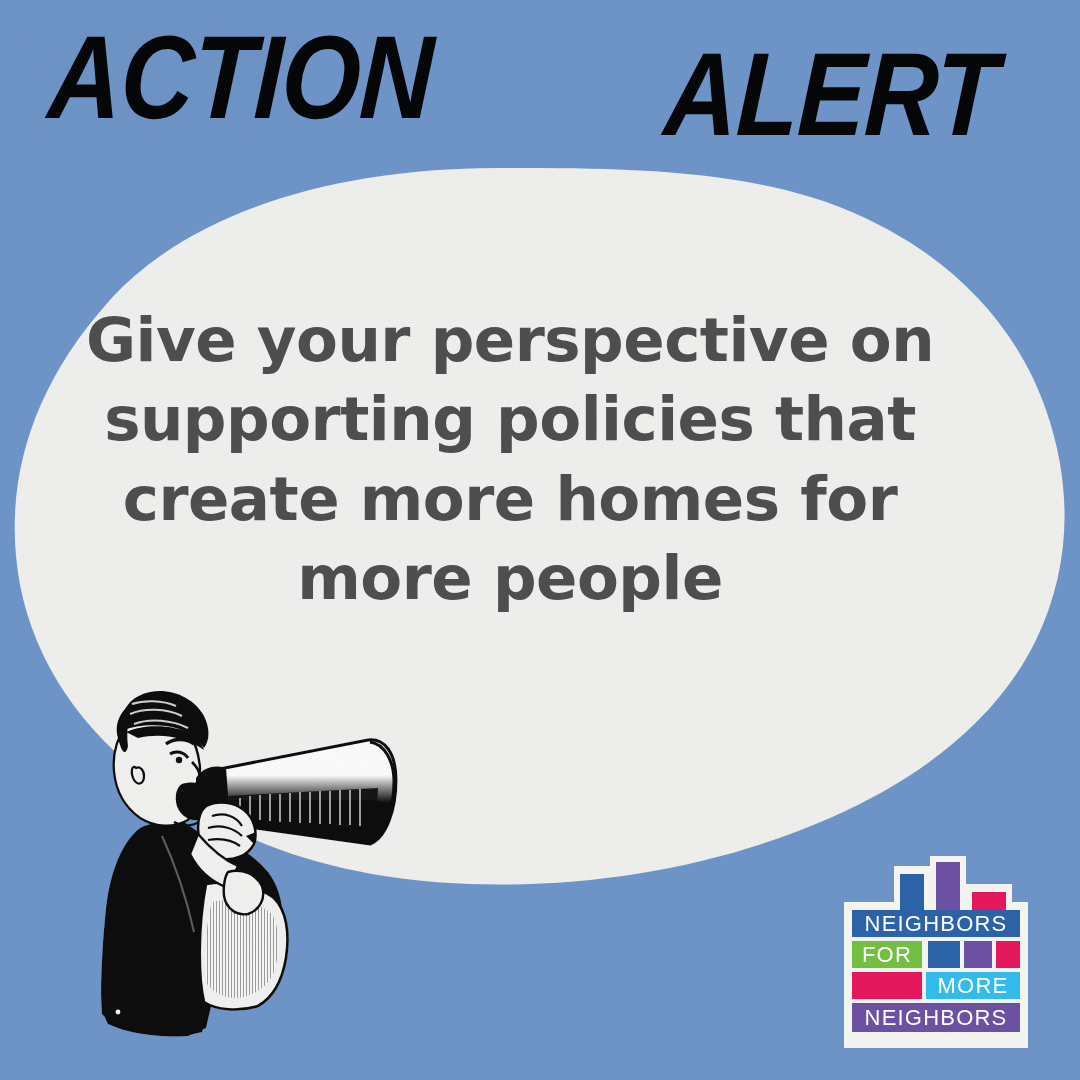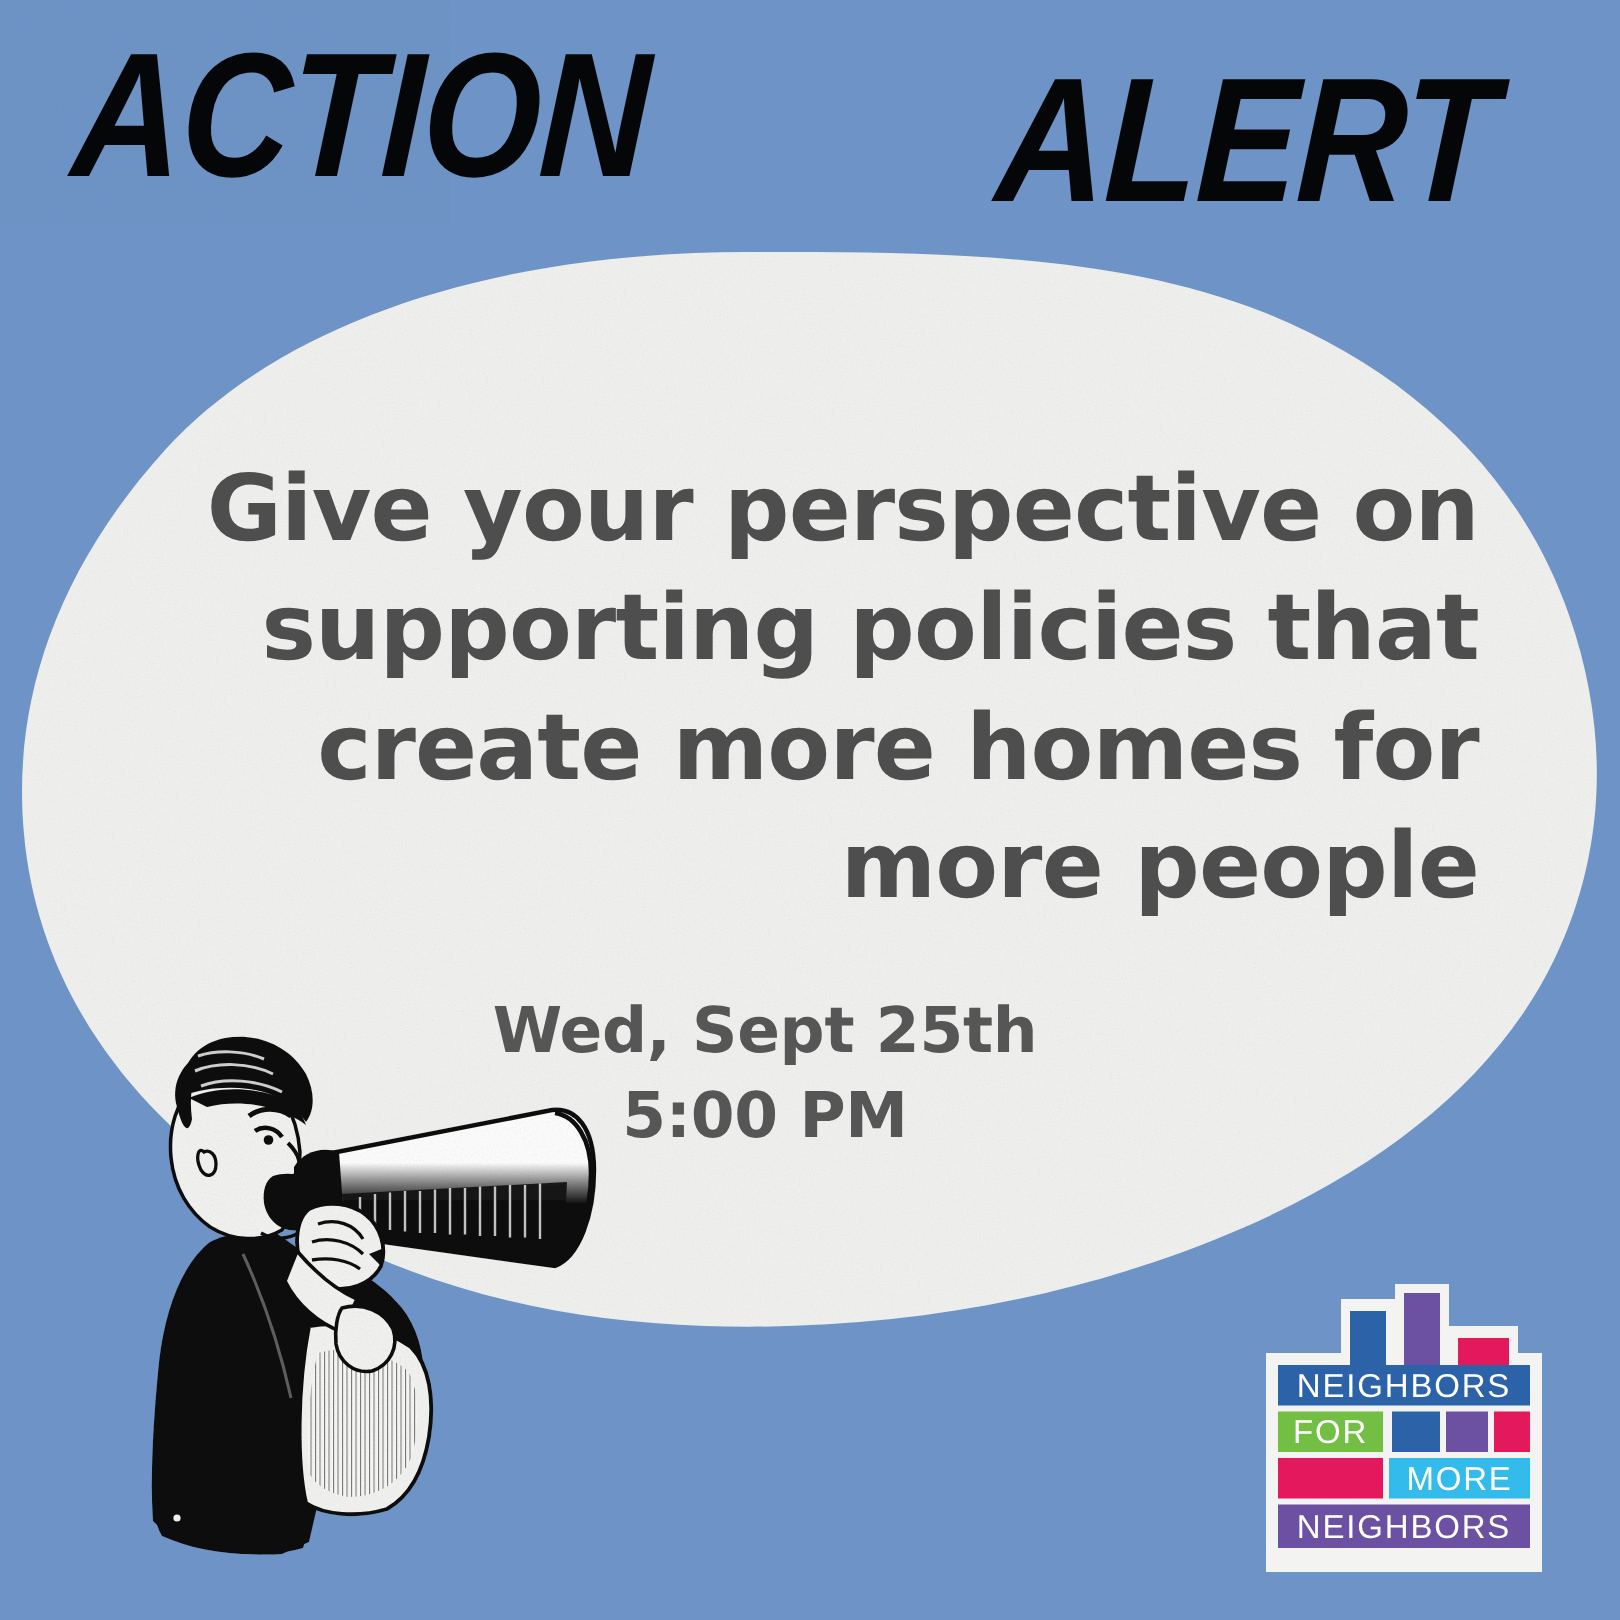--- a/index.html
+++ b/index.html
@@ -71,21 +71,20 @@
     text-align: center;
   }
   #headline-text {
     font-family: "DejaVu Sans", "Liberation Sans", sans-serif;
     font-weight: 700;
     font-size: 61px;
     line-height: 1.30;
     color: #4e4e4e;
     letter-spacing: -.5px;
     margin: 0;
-    text-align: right;
   }
   #event-when {
     margin-top: 42px;
     font-family: "DejaVu Sans", "Liberation Sans", sans-serif;
     font-weight: 700;
     font-size: 42px;
     line-height: 1.35;
     color: #565656;
     letter-spacing: -.2px;
   }
@@ -142,24 +141,20 @@
     </svg>
   </div>
 
   <div class="headline" id="word-action">ACTION</div>
 
   <div class="headline" id="word-alert">ALERT</div>
 
   <div id="message-block">
     <p id="headline-text">Give your perspective on supporting policies that create more homes for more people</p>
 
-    <div id="event-when">
-      <span id="event-date">Wed, Sept 25th</span>
-      <span id="event-time">5:00 PM</span>
-    </div>
   </div>
 
   <svg id="megaphone-man" viewBox="0 0 330 372">
     <defs>
       <filter id="inkGrain" x="-10%" y="-10%" width="120%" height="120%">
         <feTurbulence type="fractalNoise" baseFrequency="0.9" numOctaves="2" seed="3" result="t"></feTurbulence>
         <feColorMatrix in="t" type="saturate" values="0" result="tg"></feColorMatrix>
         <feComponentTransfer in="tg" result="tg2">
           <feFuncA type="linear" slope="0.22"></feFuncA>
         </feComponentTransfer>

